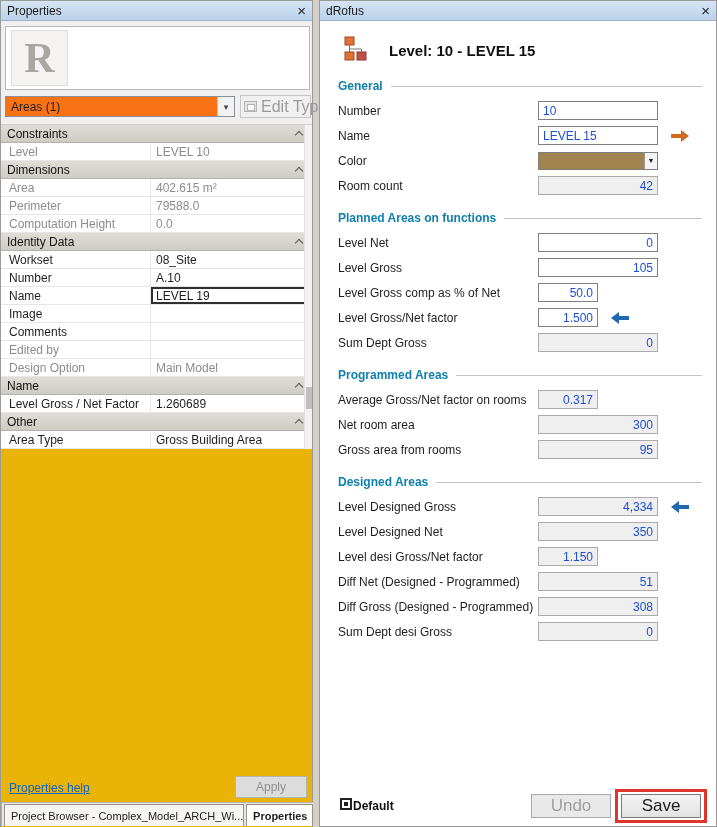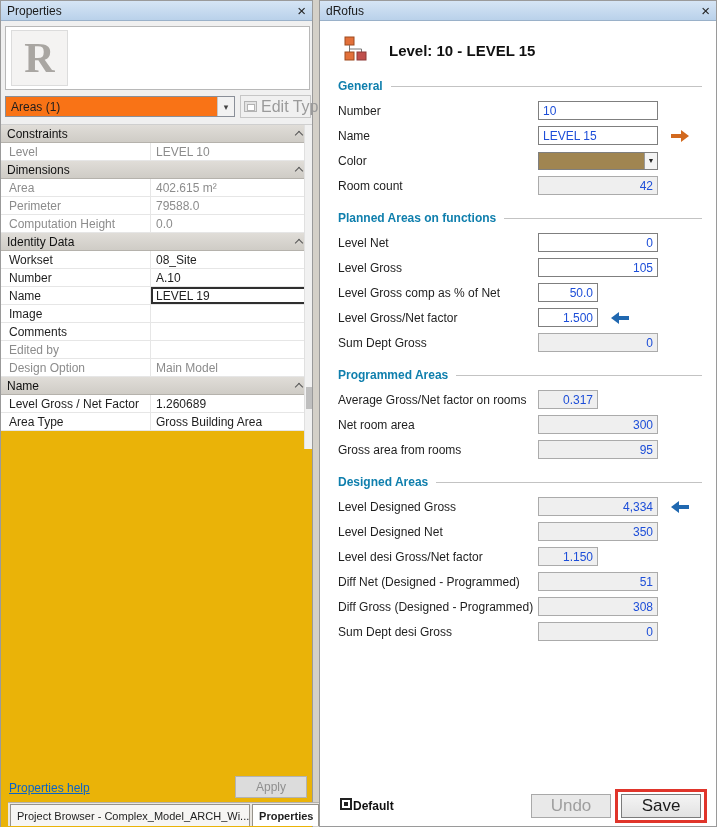--- a/index.html
+++ b/index.html
@@ -29,21 +29,21 @@
   .chev{width:6px;height:6px;border-left:1px solid #555;border-top:1px solid #555;transform:rotate(45deg);margin-top:3px}
   .g-row{height:18px;display:flex;border-bottom:1px solid #e6e6e6;background:#fff}
   .g-lab{width:150px;flex:none;padding-left:8px;border-right:1px solid #e6e6e6;display:flex;align-items:center;overflow:hidden;white-space:nowrap}
   .g-val{flex:1;padding:0 5px;display:flex;align-items:center;overflow:hidden;white-space:nowrap}
   .g-row.ro .g-lab,.g-row.ro .g-val{color:#8c8c8c}
   .g-val.sel{box-shadow:inset 0 0 0 2px #2f2f2f}
   .sbar{position:absolute;right:0;top:0;width:8px;height:324px;background:#f1f1f1;border-left:1px solid #e0e0e0}
   .sthumb{position:absolute;left:1px;top:262px;width:6px;height:22px;background:#bfbfbf}
   .help{position:absolute;left:8px;top:780px;color:#0a64c8;text-decoration:underline;cursor:pointer}
   .apply{position:absolute;left:234px;top:775px;width:72px;height:22px;background:#dcdcdc;border:1px solid #b3b3b3;color:#8f8f8f;font-size:12px;font-family:inherit}
-  .tabs{position:absolute;left:7px;bottom:0;width:311px;height:24px;background:#e9e6e1;border-top:1px solid #b5b2ac;display:flex;align-items:flex-end}
+  .tabs{position:absolute;left:1px;bottom:0;width:311px;height:24px;background:#e9e6e1;border-top:1px solid #b5b2ac;display:flex;align-items:flex-end}
   .tab{height:22px;background:#f6f5f3;border:1px solid #97938b;border-bottom:none;margin-left:2px;padding:0 6px;font-size:11px;display:flex;align-items:center;white-space:nowrap;overflow:hidden;max-width:243px}
   .tab.active{background:#fff;font-weight:bold}
 
   
   .dr-header{display:flex;align-items:center;gap:20px;padding:15px 0 2px 22px}
   .dr-title{font-size:15px;font-weight:bold;color:#111}
   .dr-sec-head{display:flex;align-items:center;margin:13px 14px 5px 18px}
   .dr-sec-title{color:var(--accent,#0f7fad);font-weight:bold;font-size:12px;white-space:nowrap}
   .dr-sec-line{flex:1;height:1px;background:#c3c3c3;margin-left:8px}
   .dr-row{height:25px;display:flex;align-items:center;padding-left:18px}
@@ -149,20 +149,24 @@
             <div class="g-val">Main Model</div>
           </div>
           <div class="g-head">
             <span class="gh-label">Name</span>
             <span class="chev"></span>
           </div>
           <div class="g-row">
             <div class="g-lab">Level Gross / Net Factor</div>
             <div class="g-val">1.260689</div>
           </div>
+          <div class="g-head">
+            <span class="gh-label">Other</span>
+            <span class="chev"></span>
+          </div>
           <div class="g-row">
             <div class="g-lab">Area Type</div>
             <div class="g-val">Gross Building Area</div>
           </div>
         </div>
       <div class="sbar">
         <div class="sthumb"></div>
       </div>
     </div>
 

